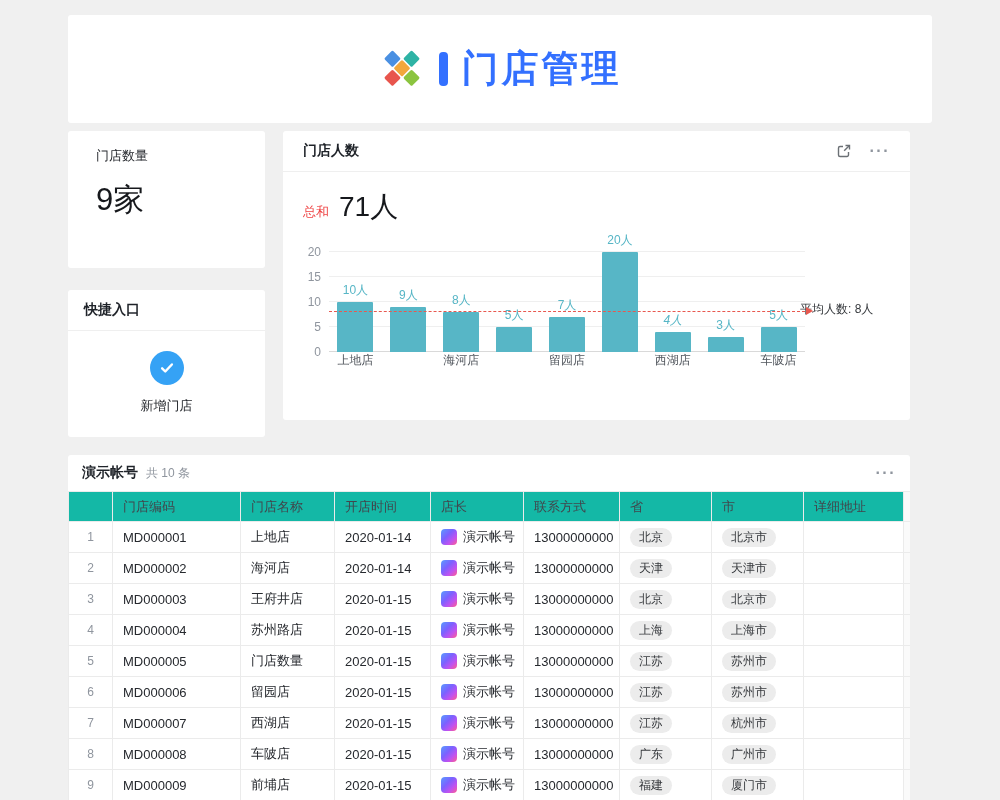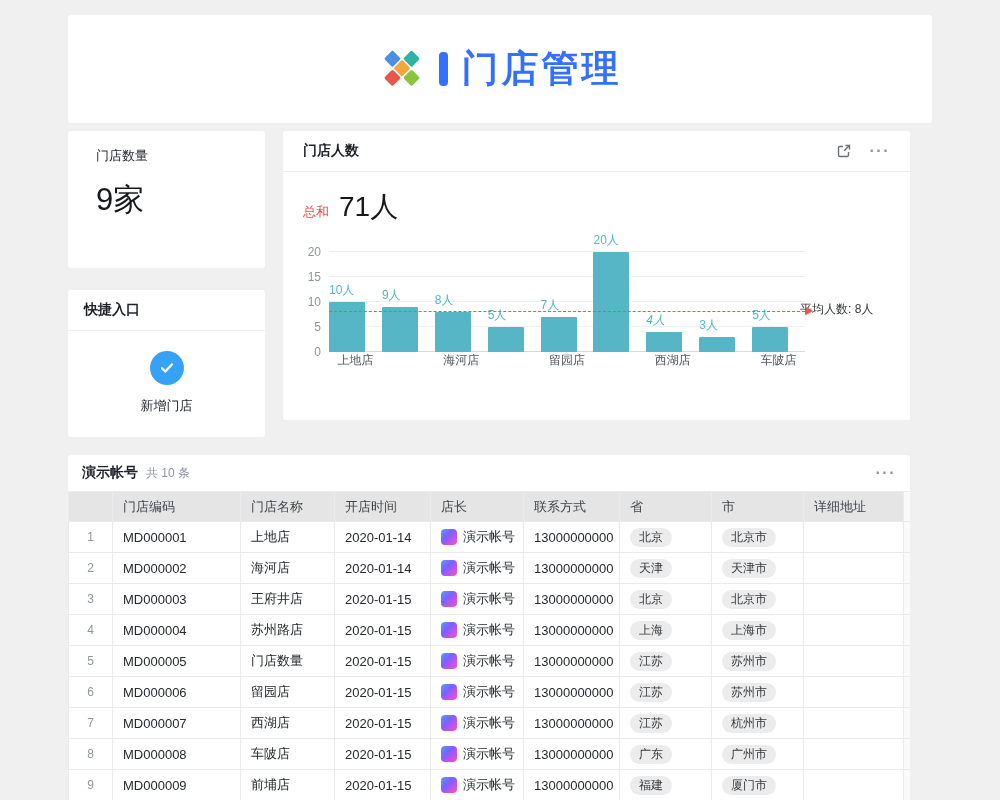--- a/index.html
+++ b/index.html
@@ -33,37 +33,37 @@
   .sum-row{display:flex;align-items:baseline;margin:16px 20px 0;}
   .sum-label{font-size:13px;color:#ef4444;}
   .sum-value{font-size:28px;color:#16181c;margin-left:10px;}
   .chart-area{position:relative;margin:24px 20px 0;display:flex;}
   .y-axis{position:relative;width:26px;height:120px;flex:0 0 26px;}
   .y-tick{position:absolute;right:8px;font-size:12px;color:#8f959e;line-height:14px;}
   .plot{position:relative;width:476px;height:120px;flex:0 0 476px;}
   .gridline{position:absolute;left:0;right:0;height:1px;background:#efefef;z-index:0;}
   .gridline.zero{background:#d9d9d9;}
   .bars{position:absolute;left:0;bottom:20px;width:100%;height:100px;display:flex;align-items:flex-end;z-index:1;}
-  .bar-group{flex:1;display:flex;flex-direction:column;align-items:flex-start;justify-content:flex-end;}
+  .bar-group{flex:1;display:flex;flex-direction:column;align-items:center;justify-content:flex-end;}
   .bar-value{font-size:12px;margin-bottom:3px;white-space:nowrap;}
   .bar{width:36px;border-radius:1px 1px 0 0;}
   .x-labels{position:absolute;left:0;bottom:0;width:100%;height:18px;display:flex;z-index:0;}
   .x-label{flex:1;text-align:center;font-size:12px;color:#51565d;white-space:nowrap;}
   .avg-line{position:absolute;left:0;width:100%;height:0;border-top:1px dashed #e8584f;z-index:2;}
   .avg-arrow{position:absolute;right:-8px;top:-5px;width:0;height:0;border-left:7px solid #e8584f;border-top:4.5px solid transparent;border-bottom:4.5px solid transparent;}
   .avg-label{position:absolute;right:0;bottom:52px;width:90px;font-size:12px;color:#36393d;white-space:nowrap;}
 
   
   .table-card{left:68px;top:455px;width:842px;height:400px;overflow:hidden;}
   .table-title-row{height:36px;display:flex;align-items:center;justify-content:space-between;padding:0 14px;}
   .title-left{display:flex;align-items:baseline;}
   .count-label{font-size:12px;color:#8f959e;margin-left:8px;font-weight:400;}
   table{width:842px;border-collapse:collapse;table-layout:fixed;}
   th,td{border:1px solid #ebebeb;height:31px;padding:0 10px;text-align:left;font-size:13px;overflow:hidden;white-space:nowrap;color:#26292e;}
-  th{color:#41464c;font-weight:500;height:30px;background:#e5e5e5;}
+  th{color:#41464c;font-weight:500;height:30px;background:#14b8a6;}
   th.num,td.num{text-align:center;color:#8f959e;font-size:12px;padding:0 4px;}
   th.sliver,td.sliver{background:#fafafa;padding:0;}
   .tag{display:inline-block;background:#ececec;border-radius:10px;padding:2px 9px;font-size:12px;color:#36393d;line-height:15px;}
   .manager{display:flex;align-items:center;gap:6px;}
   .avatar{width:16px;height:16px;border-radius:4px;flex:0 0 16px;background:linear-gradient(135deg,#5a9bff 0%,#7b61ff 40%,#c052f0 70%,#ff5d8f 100%);}
   tr.data-row{cursor:pointer;}
 </style>
 </head>
 <body>
 

